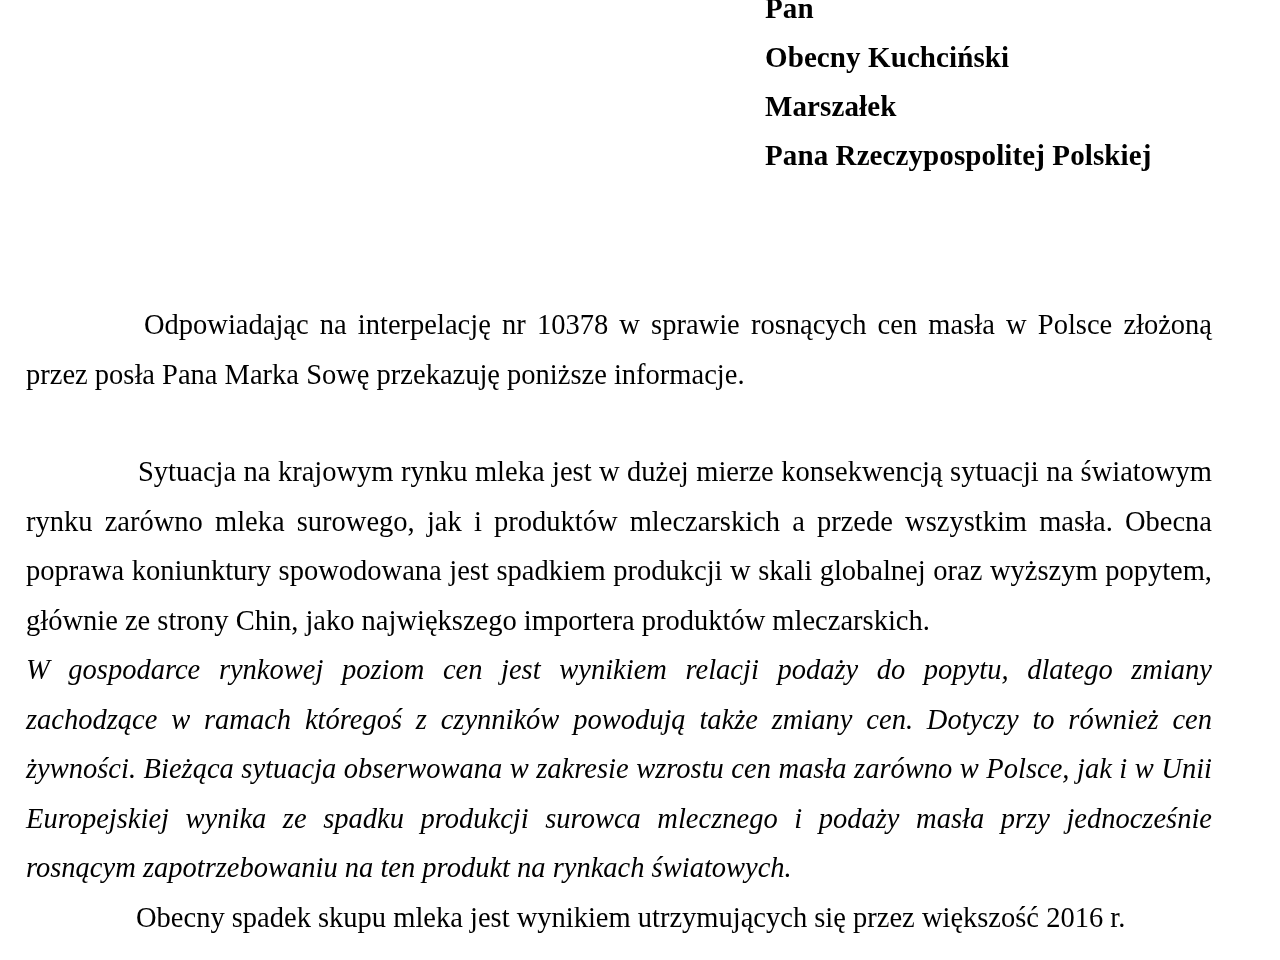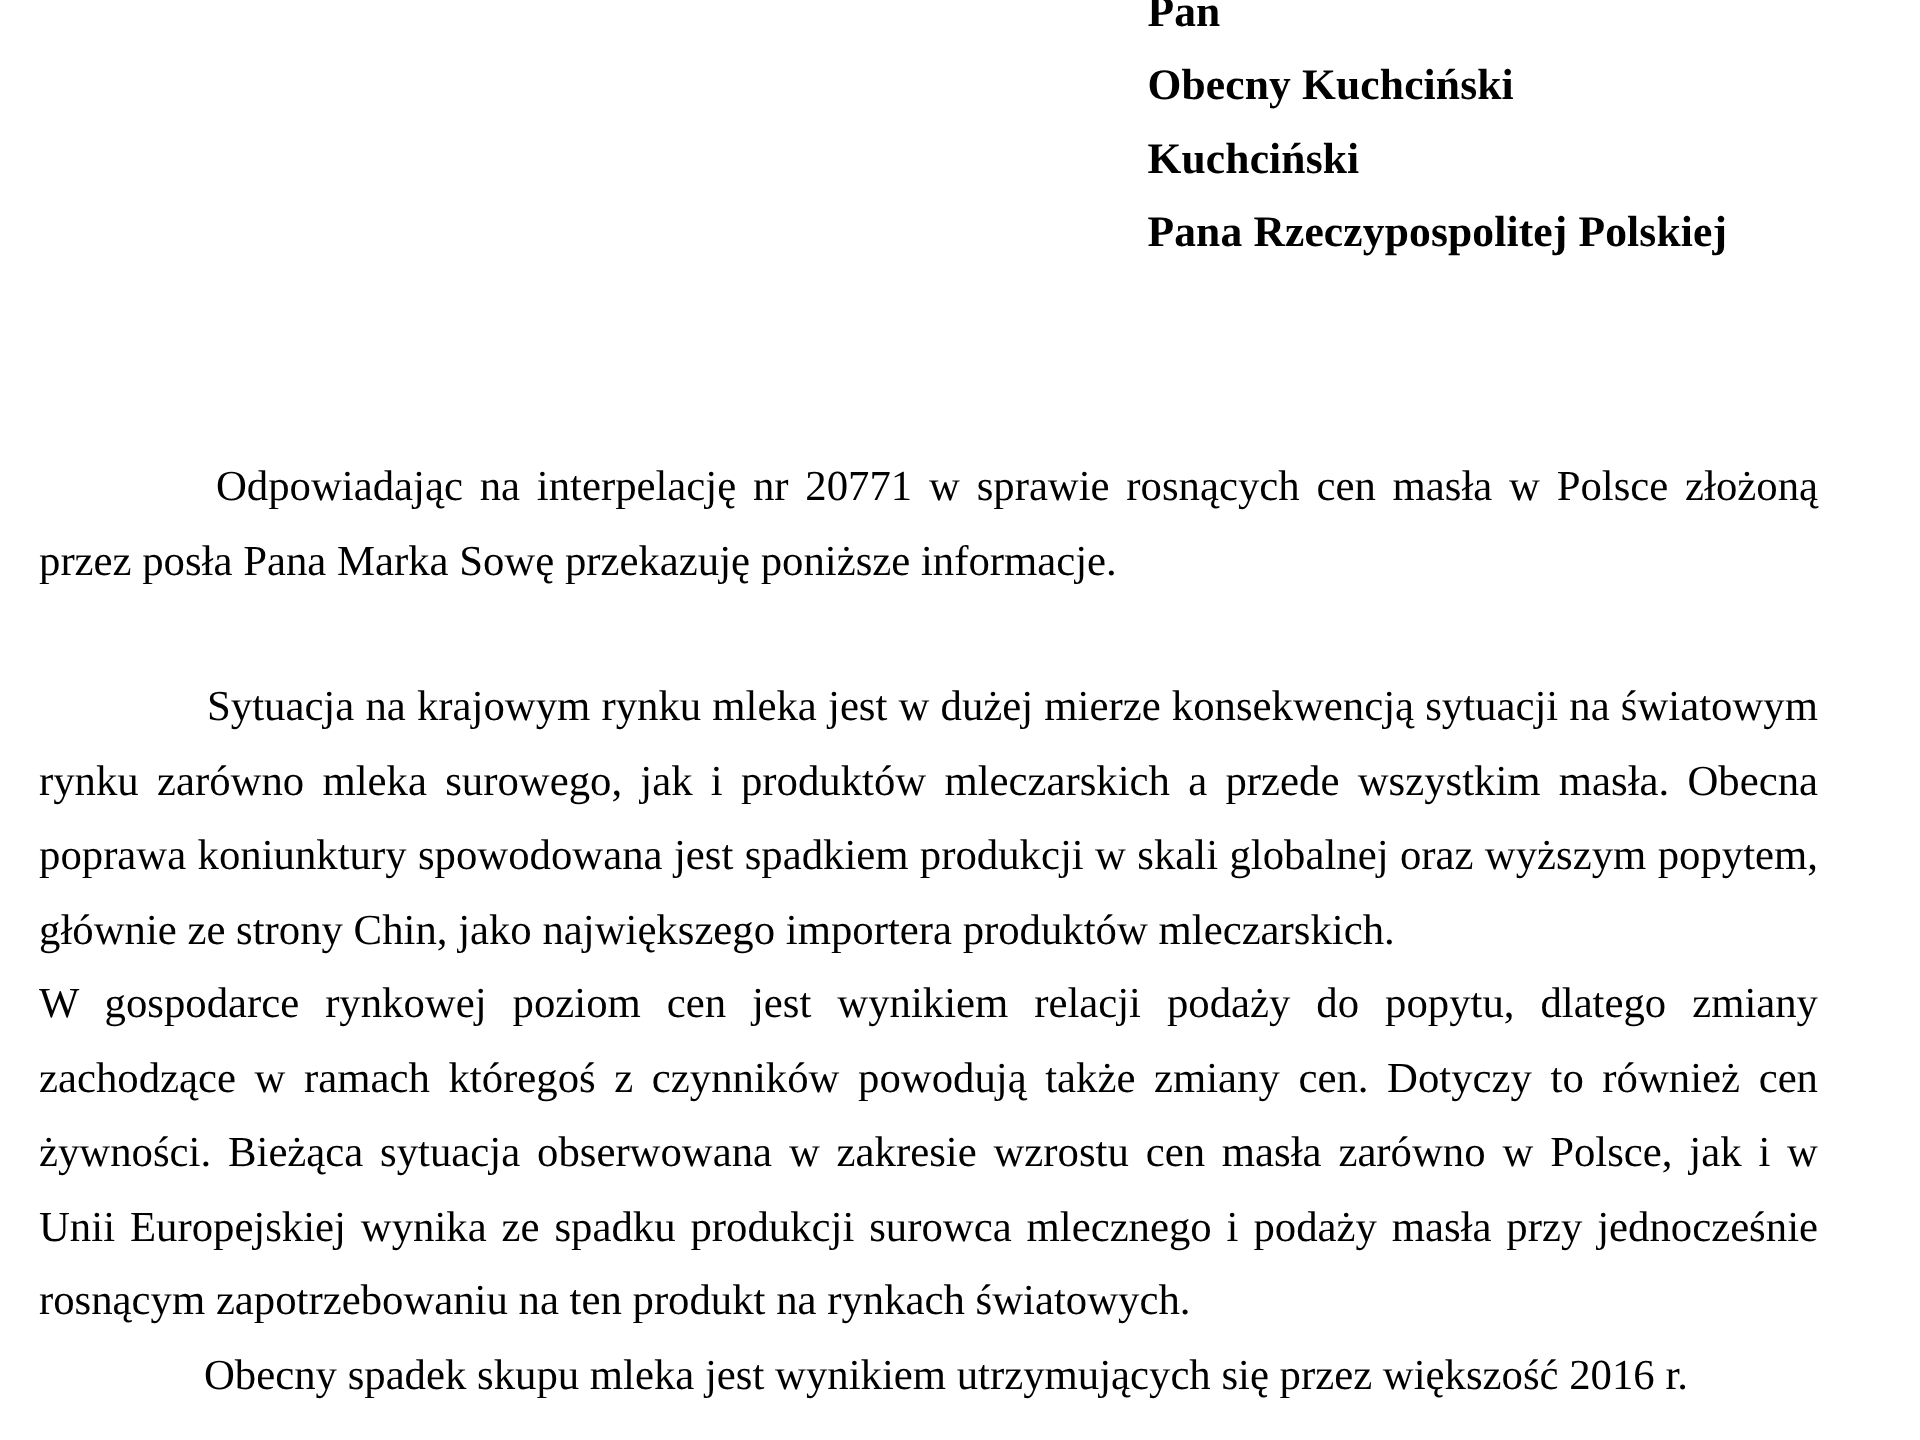--- a/index.html
+++ b/index.html
@@ -51,42 +51,42 @@
     font-size: 28.5px;
     line-height: 49.5px;
     text-align: justify;
     text-justify: inter-word;
     margin: 0;
     hyphens: none;
   }
   .para.indent-1 { text-indent: 118px; }
   .para.indent-2 { text-indent: 112px; }
   .para.indent-3 { text-indent: 110px; }
-  .para.no-indent { text-indent: 0; }
+  .para.no-indent { text-indent: 0; font-style: italic; }
 
   .gap-sm { height: 48px; }
 
   
   .clip-bottom { overflow: hidden; }
 </style>
 </head>
 <body>
 
 <div class="page">
 
   <div class="addressee">
     <div class="addressee-line">Pan</div>
     <div class="addressee-line">Obecny Kuchciński</div>
-    <div class="addressee-line">Kuchciński</div>
+    <div class="addressee-line">Marszałek</div>
     <div class="addressee-line">Pana Rzeczypospolitej Polskiej</div>
   </div>
 
   <div class="body-text">
 
-    <p class="para indent-1"> Odpowiadając na interpelację nr 20771 w sprawie rosnących cen masła w Polsce złożoną przez posła Pana Marka Sowę przekazuję poniższe informacje.</p>
+    <p class="para indent-1"> Odpowiadając na interpelację nr 10378 w sprawie rosnących cen masła w Polsce złożoną przez posła Pana Marka Sowę przekazuję poniższe informacje.</p>
 
     <div class="gap-sm"></div>
 
     <p class="para indent-2">Sytuacja na krajowym rynku mleka jest w dużej mierze konsekwencją sytuacji na światowym rynku zarówno mleka surowego, jak i produktów mleczarskich a przede wszystkim masła. Obecna poprawa koniunktury spowodowana jest spadkiem produkcji w skali globalnej oraz wyższym popytem, głównie ze strony Chin, jako największego importera produktów mleczarskich.</p>
 
     <p class="para no-indent">W gospodarce rynkowej poziom cen jest wynikiem relacji podaży do popytu, dlatego zmiany zachodzące w ramach któregoś z czynników powodują także zmiany cen. Dotyczy to również cen żywności. Bieżąca sytuacja obserwowana w zakresie wzrostu cen masła zarówno w Polsce, jak i w Unii Europejskiej wynika ze spadku produkcji surowca mlecznego i podaży masła przy jednocześnie rosnącym zapotrzebowaniu na ten produkt na rynkach światowych.</p>
 
     <p class="para indent-3 clip-bottom">Obecny spadek skupu mleka jest wynikiem utrzymujących się przez większość 2016 r.</p>
 
   </div>

